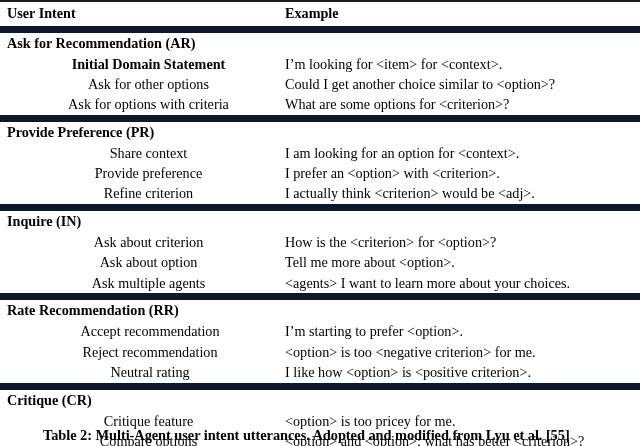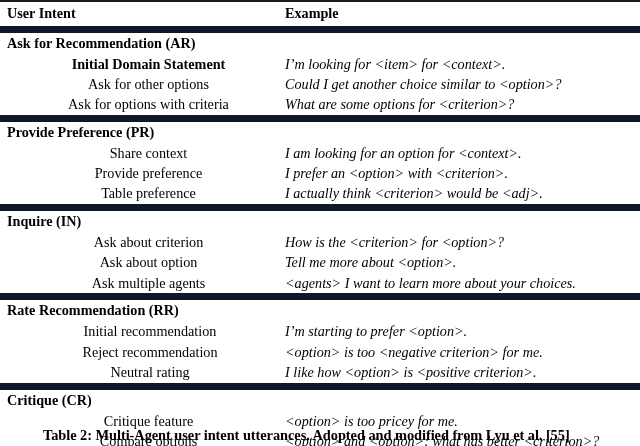--- a/index.html
+++ b/index.html
@@ -61,21 +61,21 @@
   }
   tr.section td.col-intent { padding-left: 7px; }
 
   tr.item td {
     padding: 0.5px 0 0.5px 0;
     line-height: 1.36;
     white-space: nowrap;
   }
   tr.item td.col-intent { padding-left: 20px; text-align: center; }
   tr.item.bold td.col-intent { font-weight: bold; padding-left: 20px; }
-  tr.item td.col-example { padding-left: 8px; font-style: italic; }
+  tr.item td.col-example { padding-left: 8px; }
   tr.item.ind-extra td.col-intent { padding-left: 23px; }
 
   .caption {
     position: absolute;
     left: 0;
     top: 425px;
     width: 640px;
     font-weight: bold;
     font-size: 14.4px;
     line-height: 1.42;
@@ -121,21 +121,21 @@
         </tr>
         <tr class="item">
           <td class="col-intent">Share context</td>
           <td class="col-example">I am looking for an option for &lt;context&gt;.</td>
         </tr>
         <tr class="item">
           <td class="col-intent">Provide preference</td>
           <td class="col-example">I prefer an &lt;option&gt; with &lt;criterion&gt;.</td>
         </tr>
         <tr class="item">
-          <td class="col-intent">Table preference</td>
+          <td class="col-intent">Refine criterion</td>
           <td class="col-example">I actually think &lt;criterion&gt; would be &lt;adj&gt;.</td>
         </tr>
         <tr class="section rule-thin">
           <td class="col-intent">Inquire (IN)</td>
           <td class="col-example"></td>
         </tr>
         <tr class="item">
           <td class="col-intent">Ask about criterion</td>
           <td class="col-example">How is the &lt;criterion&gt; for &lt;option&gt;?</td>
         </tr>
@@ -145,21 +145,21 @@
         </tr>
         <tr class="item">
           <td class="col-intent">Ask multiple agents</td>
           <td class="col-example">&lt;agents&gt; I want to learn more about your choices.</td>
         </tr>
         <tr class="section rule-thin">
           <td class="col-intent">Rate Recommendation (RR)</td>
           <td class="col-example"></td>
         </tr>
         <tr class="item ind-extra">
-          <td class="col-intent">Initial recommendation</td>
+          <td class="col-intent">Accept recommendation</td>
           <td class="col-example">I’m starting to prefer &lt;option&gt;.</td>
         </tr>
         <tr class="item ind-extra">
           <td class="col-intent">Reject recommendation</td>
           <td class="col-example">&lt;option&gt; is too &lt;negative criterion&gt; for me.</td>
         </tr>
         <tr class="item ind-extra">
           <td class="col-intent">Neutral rating</td>
           <td class="col-example">I like how &lt;option&gt; is &lt;positive criterion&gt;.</td>
         </tr>

